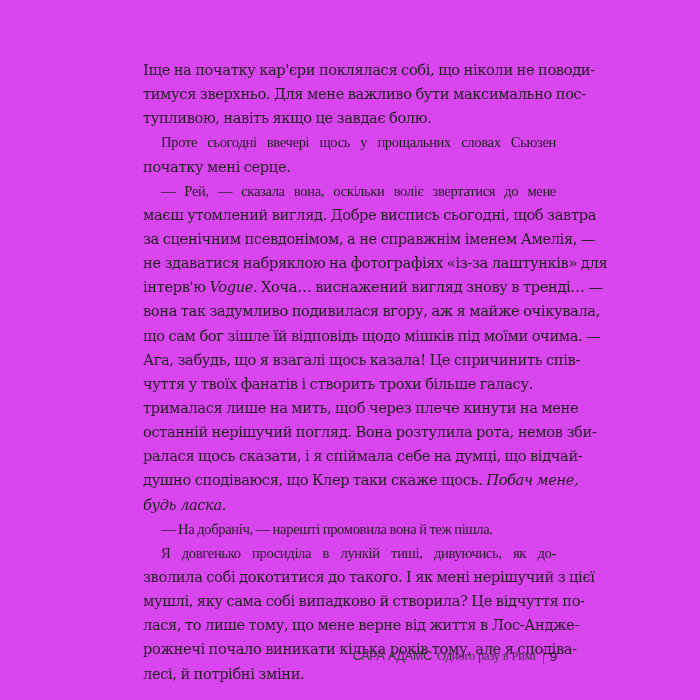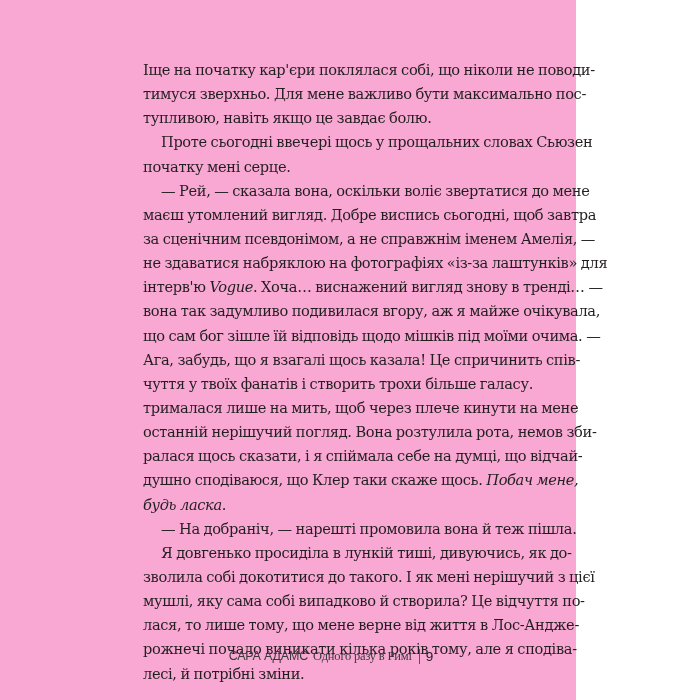--- a/index.html
+++ b/index.html
@@ -1,28 +1,28 @@
 <!DOCTYPE html>
 <html><head>
   <meta charset="utf-8">
   <style>
     html, body { margin: 0; padding: 0; background: #ffffff; }
     body { width: 700px; height: 700px; position: relative; overflow: hidden; }
     .page {
-      position: absolute; left: 0; top: 0; width: 576px; height: 700px; background: #f9a8d4;
+      position: absolute; left: 0; top: 0; width: 700px; height: 700px; background: #d946ef;
     }
     .text-block {
       position: absolute; left: 143px; top: 58px; width: 413px;
       font-family: "DejaVu Serif", "Liberation Serif", serif;
       font-size: 14.6px; line-height: 24.15px; color: #231f20;
       letter-spacing: -0.35px; word-spacing: -0.5px;
     }
     .line { display: block; white-space: nowrap; text-align: justify; text-align-last: justify; height: 24.15px; }
     .line.last { text-align-last: left; }
-    .line.indent { padding-left: 18px; }
+    .line.indent { padding-left: 18px; font-family: Liberation Serif, serif; }
     .it { font-style: italic; }
     .footer {
       position: absolute; top: 649px; right: 143px;
       font-family: "Liberation Sans", "DejaVu Sans", sans-serif;
       font-size: 12.5px; color: #3a3a3a; display: flex; align-items: flex-start;
       letter-spacing: -0.2px;
     }
     .footer .title { margin-left: 5px; font-family: Liberation Serif, serif; }
     .footer .sep { display: inline-block; width: 1px; height: 15px; background: #555; margin: 0 6px 0 7px; }
     .footer .num { font-size: 13.5px; color: #222; }

